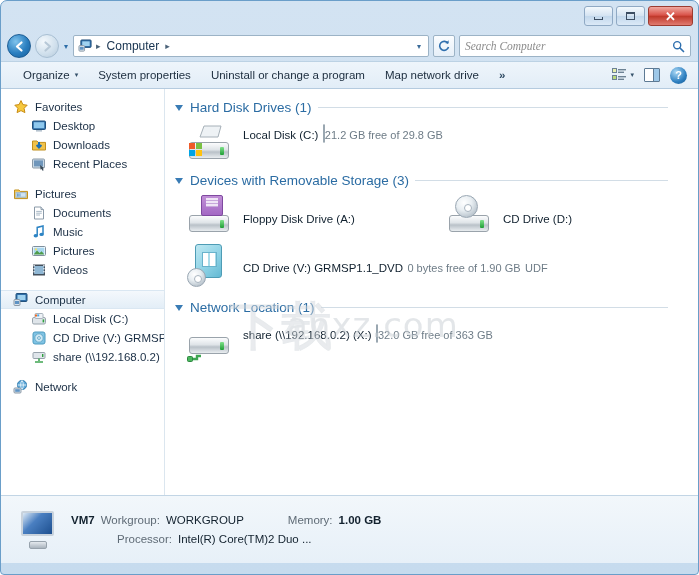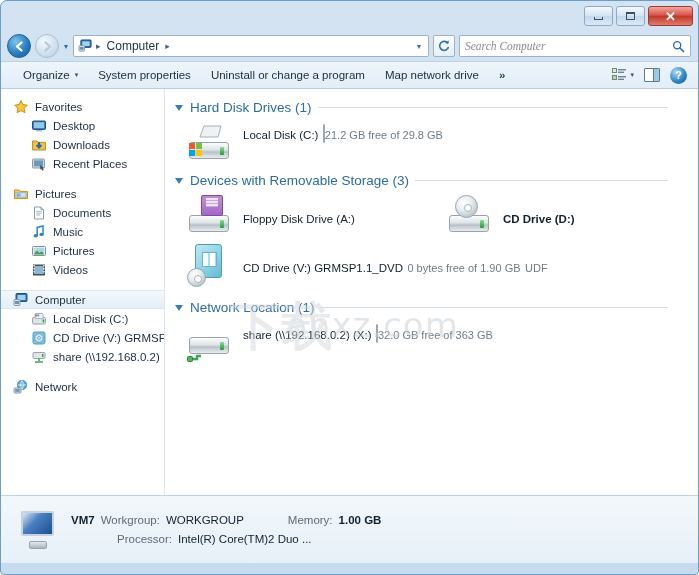--- a/index.html
+++ b/index.html
@@ -571,21 +571,21 @@
           <span class="tinfo" style="padding-top:14px;">
             <span class="tname">Floppy Disk Drive (A:)</span>
           </span>
         </div>
 
         <div class="tile">
           <span class="tico">
             <span class="drive-base"></span>
             <span class="cd" style="left:8px; top:0px;"></span>
           </span>
-          <span class="tinfo" style="padding-top:14px;font-weight:bold;">
+          <span class="tinfo" style="padding-top:14px;">
             <span class="tname">CD Drive (D:)</span>
           </span>
         </div>
       </div>
 
       <div class="tile" style="margin-top:4px;align-items:center;">
         <span class="tico" style="height:44px;">
           <span class="cdcase"></span>
           <span class="cd" style="left:0px; bottom:0px; top:auto; width:19px; height:19px;"></span>
         </span>

